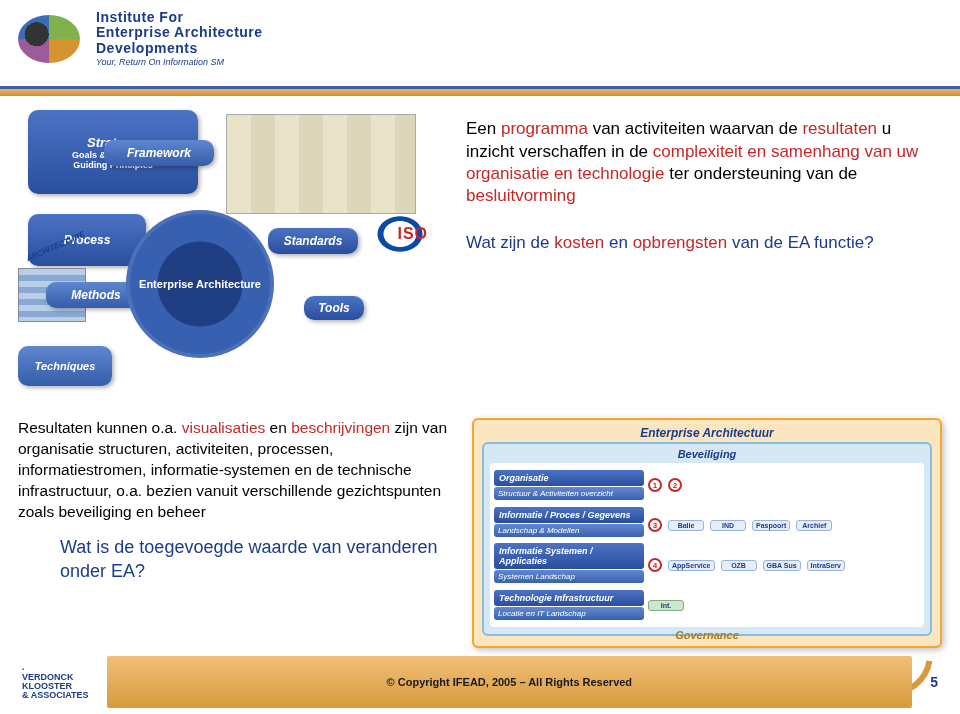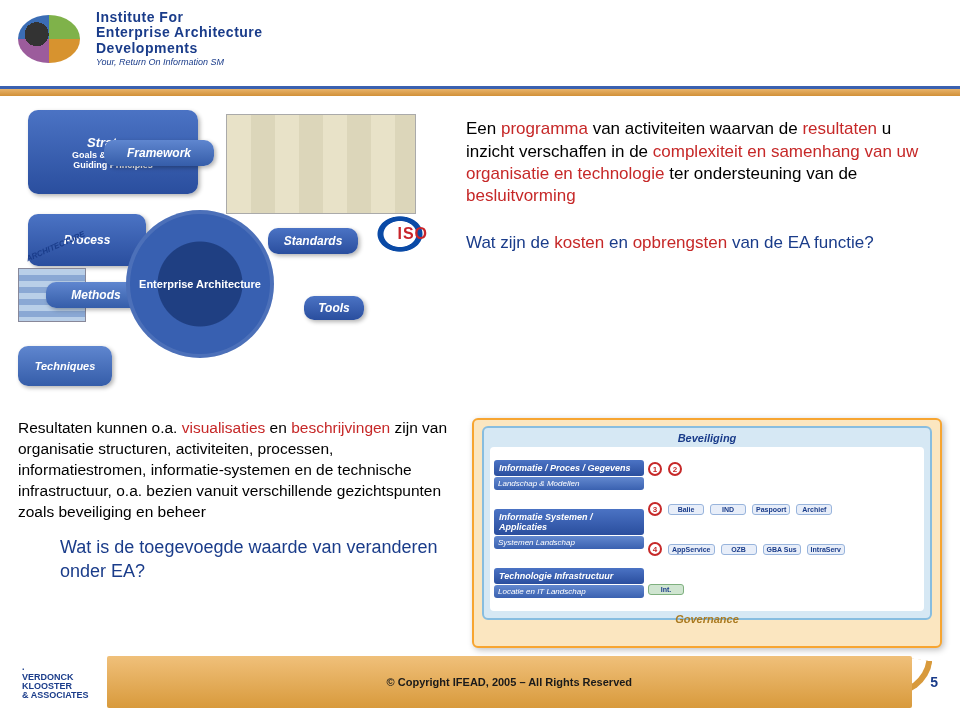--- a/index.html
+++ b/index.html
@@ -369,24 +369,29 @@
 <div class="lower">
   <div class="left-lower">
     <p class="body-p">
       <span>Resultaten kunnen o.a. </span><span class="red">visualisaties</span><span> en </span><span class="red">beschrijvingen</span><span> zijn van organisatie structuren, activiteiten, processen, informatiestromen, informatie-systemen en de technische infrastructuur, o.a. bezien vanuit verschillende gezichtspunten zoals beveiliging en beheer</span>
     </p>
     <p class="question">Wat is de toegevoegde waarde van veranderen onder EA?</p>
   </div>
 
   <div class="right-diagram">
     <div class="ea-frame">
+      <div class="ea-title">Enterprise Architectuur</div>
       <div class="bev-frame">
         <div class="bev-title">Beveiliging</div>
         <div class="inner-white">
           <div class="row-labels">
+            <div>
+              <div class="lab">Organisatie</div>
+              <div class="sublab">Structuur &amp; Activiteiten overzicht</div>
+            </div>
             <div>
               <div class="lab">Informatie / Proces / Gegevens</div>
               <div class="sublab">Landschap &amp; Modellen</div>
             </div>
             <div>
               <div class="lab">Informatie Systemen / Applicaties</div>
               <div class="sublab">Systemen Landschap</div>
             </div>
             <div>
               <div class="lab">Technologie Infrastructuur</div>

